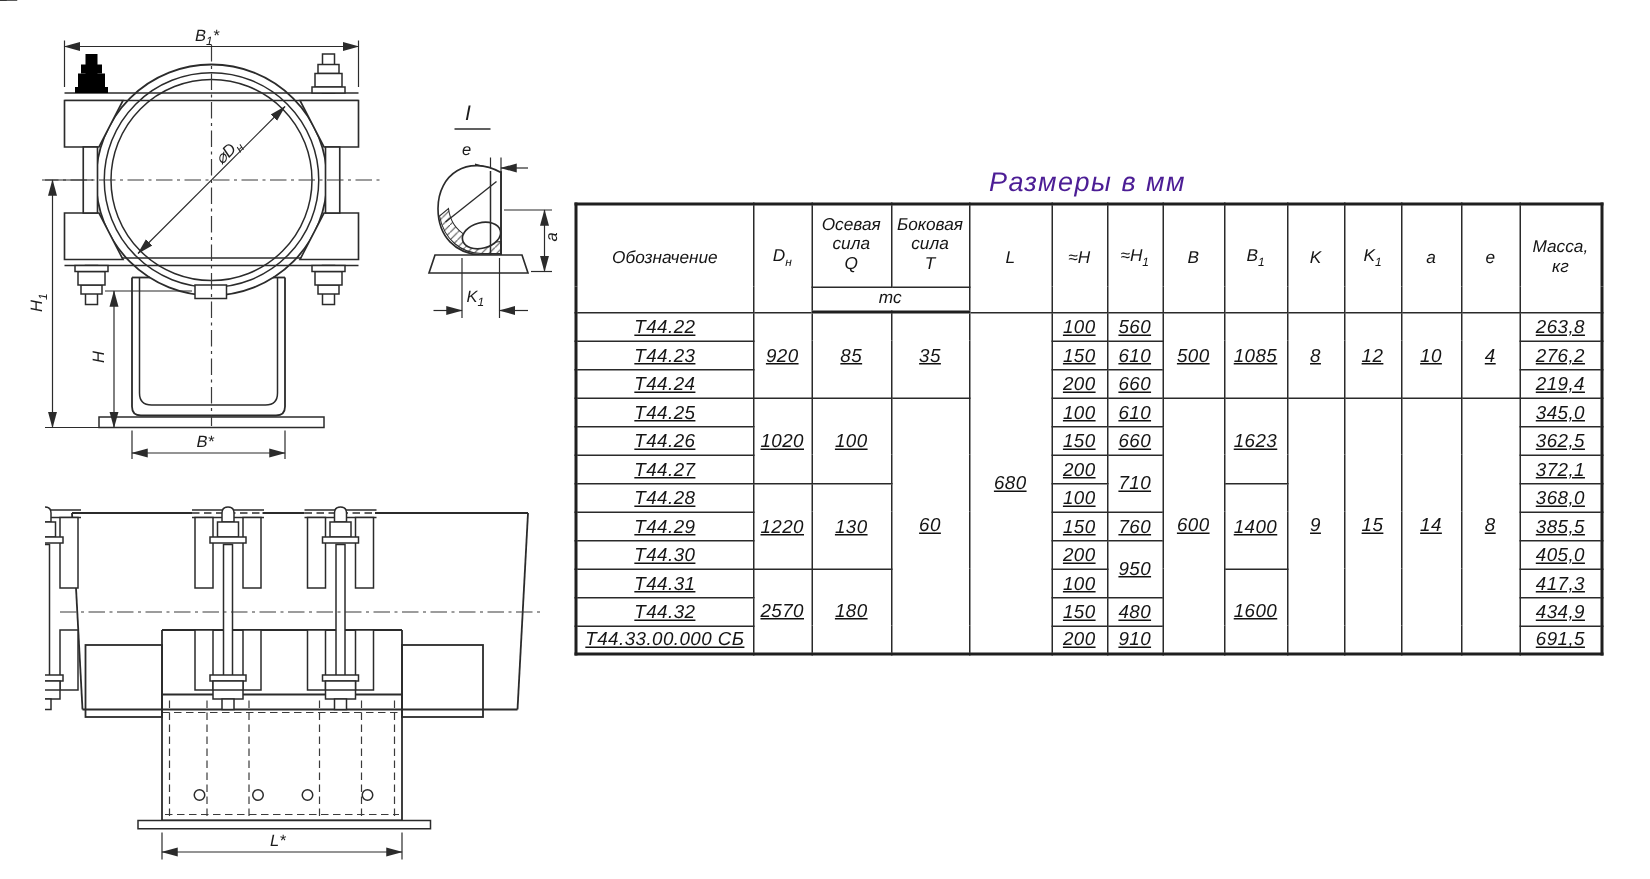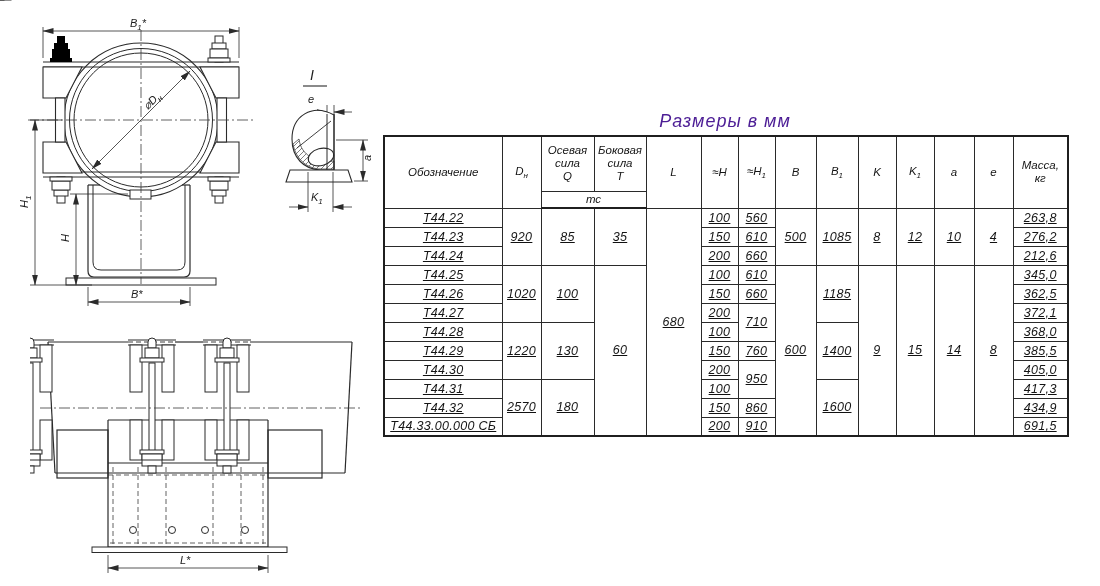--- a/index.html
+++ b/index.html
@@ -300,31 +300,31 @@
       <tr class="br">
         <td class="des">Т44.23</td>
         <td>150</td>
         <td>610</td>
         <td>276,2</td>
       </tr>
       <tr class="br">
         <td class="des">Т44.24</td>
         <td>200</td>
         <td>660</td>
-        <td>212,6</td>
+        <td>219,4</td>
       </tr>
       <tr class="br">
         <td class="des">Т44.25</td>
         <td rowspan="3">1020</td>
         <td rowspan="3">100</td>
         <td rowspan="9">60</td>
         <td>100</td>
         <td>610</td>
         <td rowspan="9">600</td>
-        <td rowspan="3">1185</td>
+        <td rowspan="3">1623</td>
         <td rowspan="9">9</td>
         <td rowspan="9">15</td>
         <td rowspan="9">14</td>
         <td rowspan="9">8</td>
         <td>345,0</td>
       </tr>
       <tr class="br">
         <td class="des">Т44.26</td>
         <td>150</td>
         <td>660</td>
@@ -360,21 +360,21 @@
         <td class="des">Т44.31</td>
         <td rowspan="3">2570</td>
         <td rowspan="3">180</td>
         <td>100</td>
         <td rowspan="3">1600</td>
         <td>417,3</td>
       </tr>
       <tr class="br">
         <td class="des">Т44.32</td>
         <td>150</td>
-        <td>860</td>
+        <td>480</td>
         <td>434,9</td>
       </tr>
       <tr class="br">
         <td class="des">Т44.33.00.000 СБ</td>
         <td>200</td>
         <td>910</td>
         <td>691,5</td>
       </tr>
     </tbody>
       </table>

